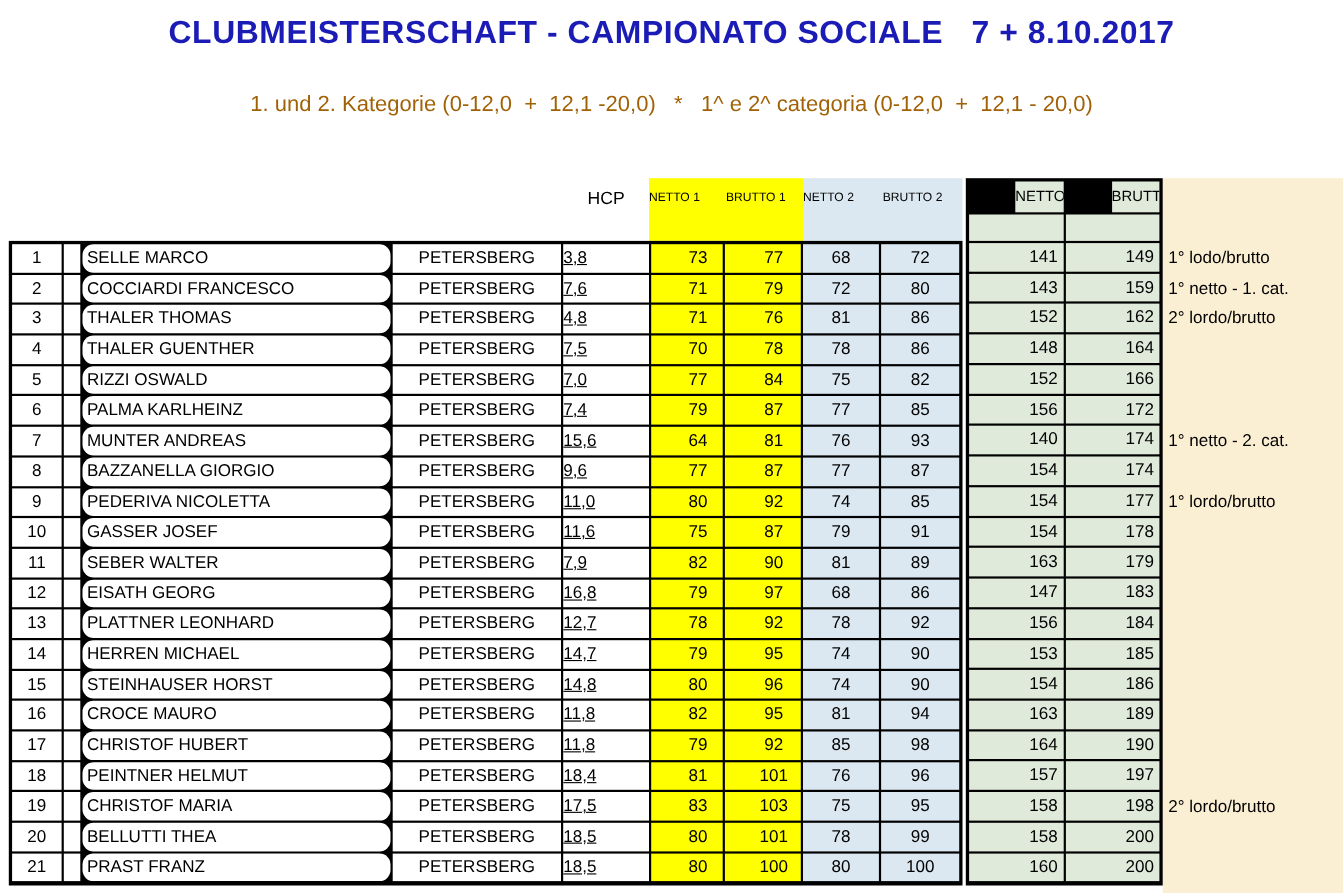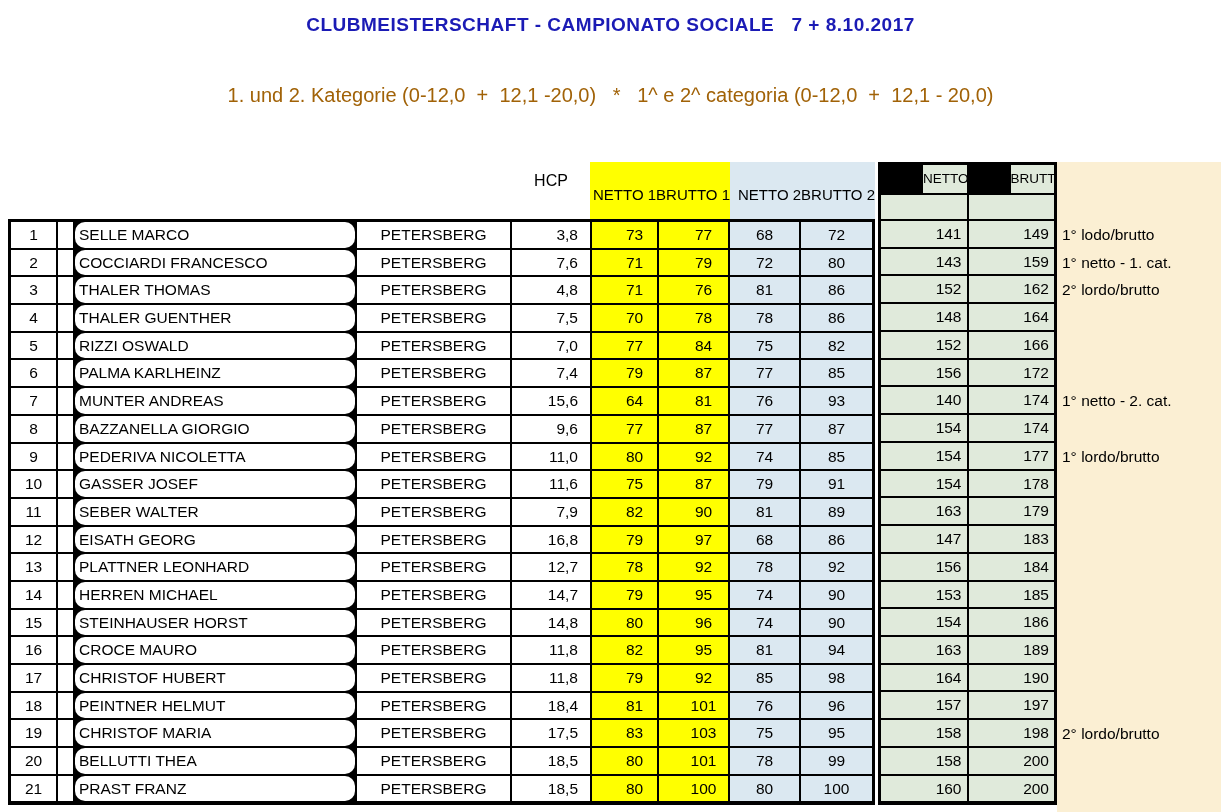--- a/index.html
+++ b/index.html
@@ -10,41 +10,41 @@
     --titleblue:#1B1BB5;
     --grid:#000;
   }
   html,body{margin:0;padding:0;}
   body{
     width:1221px;height:812px;background:#ffffff;position:relative;
     font-family:"Liberation Sans", sans-serif;color:#000;overflow:hidden;
   }
   .page-title{
     position:absolute;top:14px;left:0;width:1221px;text-align:center;
-    font-size:19px;font-weight:bold;color:var(--titleblue);white-space:pre;letter-spacing:.5px;
+    font-size:29px;font-weight:bold;color:var(--titleblue);white-space:pre;letter-spacing:.5px;
   }
   .subtitle{
     position:absolute;top:84px;left:0;width:1221px;text-align:center;
     font-size:20px;color:#a16207;white-space:pre;
   }
   
   .hcp-header{
     position:absolute;left:512px;top:168px;width:78px;height:26px;
     text-align:center;font-size:16px;line-height:26px;
   }
   .round1-header{
     position:absolute;left:590px;top:162px;width:140px;height:57px;
     background:var(--yellow);display:flex;
   }
   .round2-header{
     position:absolute;left:730px;top:162px;width:145px;height:57px;
     background:var(--blue);display:flex;
   }
   .round1-header span,.round2-header span{
-    flex:1;text-align:right;font-size:15px;padding-top:24px;white-space:nowrap;
+    flex:1;text-align:left;font-size:11px;padding-top:12px;white-space:nowrap;
   }
   
   .annotations-panel{
     position:absolute;left:1057px;top:162px;width:164px;height:650px;
     background:var(--cream);
   }
   .annotation{
     position:absolute;left:5px;height:25.7px;line-height:25.7px;
     font-size:15.5px;white-space:pre;
   }
@@ -56,21 +56,21 @@
     grid-template-columns:45px 15px 280px 153px 78px 65px 69px 69px 71px;
     grid-auto-rows:25.7px;
   }
   .cell{
     background:#fff;font-size:15.5px;line-height:25.7px;
     overflow:hidden;white-space:nowrap;box-sizing:border-box;
   }
   .c-rank{text-align:center;}
   .c-name{text-align:left;padding-left:4px;border-radius:10px;}
   .c-club{text-align:center;}
-  .c-hcp{text-align:right;padding-right:12px;}
+  .c-hcp{padding-right:22px;text-decoration:underline;}
   .c-n1,.c-b1{background:var(--yellow);text-align:center;padding-left:20px;}
   .c-n2,.c-b2{background:var(--blue);text-align:center;}
   
   .totals-box{
     position:absolute;left:878px;top:162px;width:179px;height:643px;
     box-sizing:border-box;background:var(--grid);padding:3px;
     display:grid;gap:2px;
     grid-template-columns:85.5px 85.5px;
     grid-template-rows:28px 24px;
     grid-auto-rows:25.74px;

